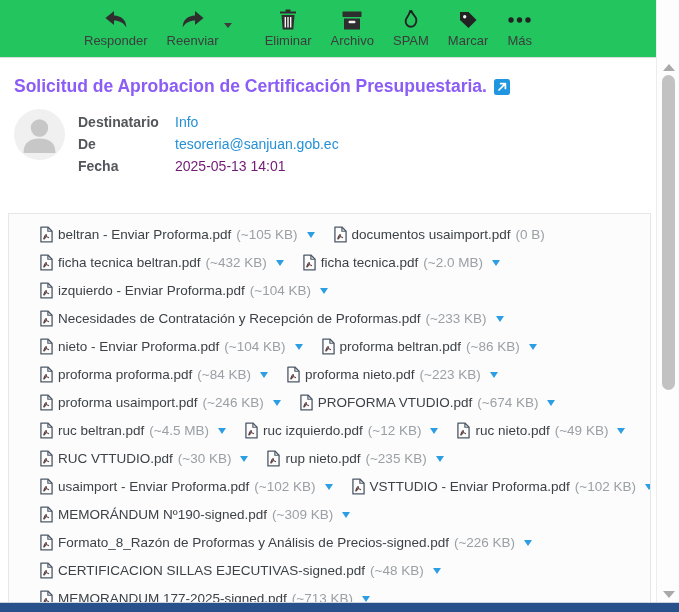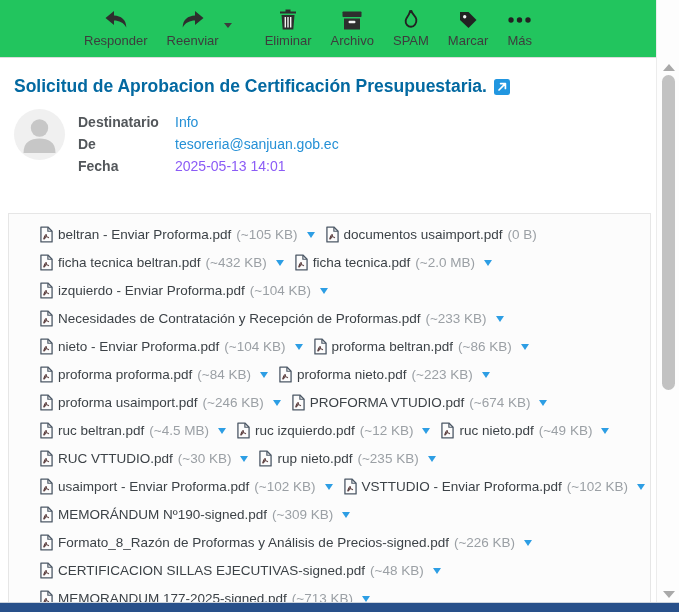--- a/index.html
+++ b/index.html
@@ -16,40 +16,40 @@
   .tb-btn { display:flex; flex-direction:column; align-items:center; gap:3px; cursor:pointer; }
   .tb-icon { height:21px; display:flex; align-items:center; }
   .tb-icon svg { display:block; }
   .tb-label { font-size:13px; color:#3d3d3d; white-space:nowrap; }
   .tb-caret { width:0; height:0; border-left:4px solid transparent;
     border-right:4px solid transparent; border-top:5px solid #3d3d3d;
     margin:14px 0 0 5px; cursor:pointer; }
 
   
   .subject { position:absolute; left:14px; top:76px; font-size:17.5px; font-weight:bold;
-    color:#0369a1; display:flex; align-items:center; gap:7px; white-space:nowrap; }
+    color:#8b5cf6; display:flex; align-items:center; gap:7px; white-space:nowrap; }
   .ext-ico { display:inline-flex; margin-top:1px; cursor:pointer; }
 
   
   .avatar { position:absolute; left:14px; top:109px; width:51px; height:51px;
     border-radius:50%; background:#f0f0f0; overflow:hidden; }
   .hdr-block { position:absolute; left:78px; top:111px; }
   .hdr-row { display:flex; height:22px; align-items:center; font-size:14px; }
   .hdr-label { font-weight:bold; color:#53575b; width:97px; }
-  .hdr-value { color:#8b5cf6; }
+  .hdr-value { color:#701a75; }
   .hdr-value.link { color:#2590d6; text-decoration:none; cursor:pointer; }
   .actions { position:absolute; left:88px; top:181px; display:flex; gap:24px;margin-top:40px; }
   .action { display:flex; align-items:center; gap:7px; font-size:14px;
     color:#2a9ce2; text-decoration:none; cursor:pointer; }
   .action svg { display:block; }
 
   
   .att-box { position:absolute; left:8px; top:213px; width:643px; height:399px;
     border:1px solid #e6e6e6; background:#fcfcfc; padding:6px 11px; overflow:hidden; }
-  .att-row { height:28px; display:flex; align-items:center; gap:11px; white-space:nowrap;padding-left:20px; }
+  .att-row { height:28px; display:flex; align-items:center; gap:19px; white-space:nowrap;padding-left:20px; }
   .att-item { display:flex; align-items:center; gap:5px; cursor:pointer; }
   .pdf-ico { display:flex; align-items:center; }
   .att-name { font-size:13.5px; color:#3c4247; }
   .att-size { font-size:13.5px; color:#9ba0a5; }
   .caret { width:0; height:0; border-left:4.5px solid transparent;
     border-right:4.5px solid transparent; border-top:6px solid #2d9ee4;
     margin-left:4px; margin-top:2px; cursor:pointer; }
 
   
   .scroll-col { position:absolute; right:0; top:0; width:23px; height:612px;

